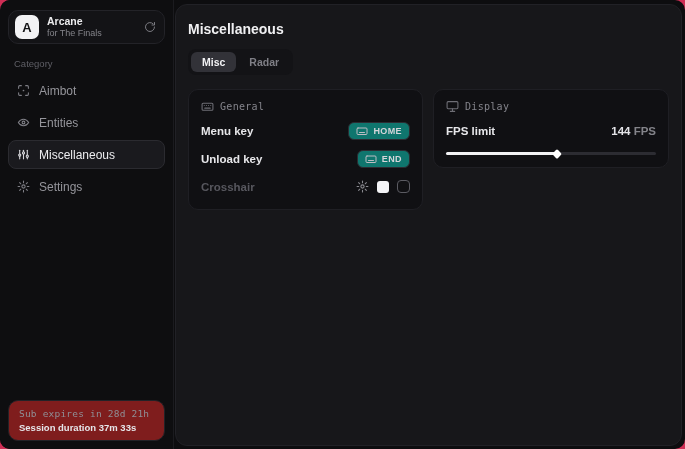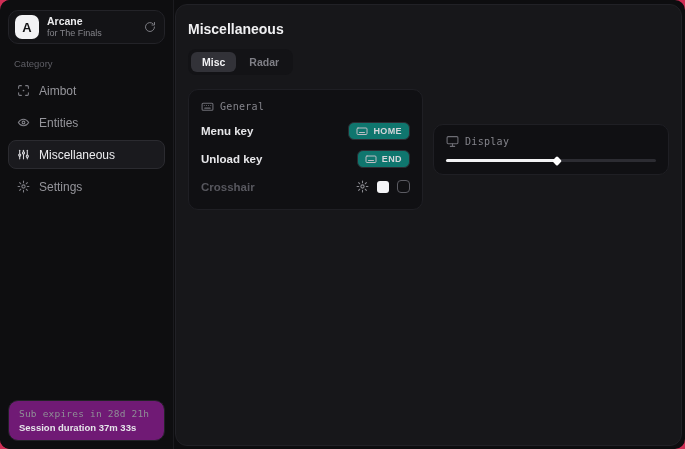--- a/index.html
+++ b/index.html
@@ -55,21 +55,21 @@
     color:#95959b;font-size:12px;margin-bottom:3px;
     border:1px solid transparent;cursor:default;
   }
   .side-item .sicon{display:flex;align-items:center;color:#7e7e85;}
   .side-item.active{
     background:#1a1a1e;border:1px solid #2b2b30;color:#ededf0;
   }
   .side-item.active .sicon{color:#d8d8dc;}
   .side-footer{
     position:absolute;left:8px;right:8px;bottom:8px;
-    background:#701a75;border:1px solid #222227;border-radius:10px;
+    background:#7f1d1d;border:1px solid #222227;border-radius:10px;
     padding:7px 10px;box-sizing:border-box;
   }
   .side-footer .l1{
     font-family:"DejaVu Sans Mono",monospace;
     font-size:9.5px;color:#8f8f96;letter-spacing:.2px;
   }
   .side-footer .l2{
     font-size:9.5px;font-weight:700;color:#e6e6ea;margin-top:3px;
   }
 
@@ -83,21 +83,21 @@
   .tabs{
     display:inline-flex;align-items:center;gap:2px;
     background:#131316;border-radius:8px;padding:3px;margin-top:12px;
   }
   .tab{
     font-size:10.5px;font-weight:600;color:#7f7f86;
     padding:4px 11px;border-radius:6px;cursor:default;
   }
   .tab.active{background:#323238;color:#f2f2f4;}
 
-  .cards{display:flex;gap:10px;margin-top:14px;align-items:center;}
+  .cards{display:flex;gap:10px;margin-top:14px;align-items:flex-start;}
   .card{
     background:#101013;border:1px solid #1f1f24;border-radius:10px;
     box-sizing:border-box;padding:10px 12px 12px;
   }
   .card.general{width:237px;}
   .card.display{width:238px;}
   .card-head{
     display:flex;align-items:center;gap:6px;
     color:#84848b;margin-bottom:4px;
   }
@@ -299,20 +299,24 @@
           <span class="hicon">
             <svg width="13" height="13" viewBox="0 0 24 24" fill="none" stroke="currentColor" stroke-width="2" stroke-linecap="round">
               <rect x="2" y="3" width="20" height="13" rx="2"></rect>
                 <path d="M8 21h8M12 16v5"></path>
             </svg>
           </span>
           <span class="htext">Display</span>
         </div>
 
 
+        <div class="row">
+          <span class="row-label">FPS limit</span>
+          <span class="fps-val"><span>144</span> <span class="fps-unit">FPS</span></span>
+        </div>
 
         <div class="slider" id="fps-slider">
           <div class="slider-fill" id="fps-fill" style="width: 53%;"></div>
           <div class="slider-thumb" id="fps-thumb" style="left: 53%;"></div>
         </div>
       </div>
 
     </div>
   </div>
 </div>

